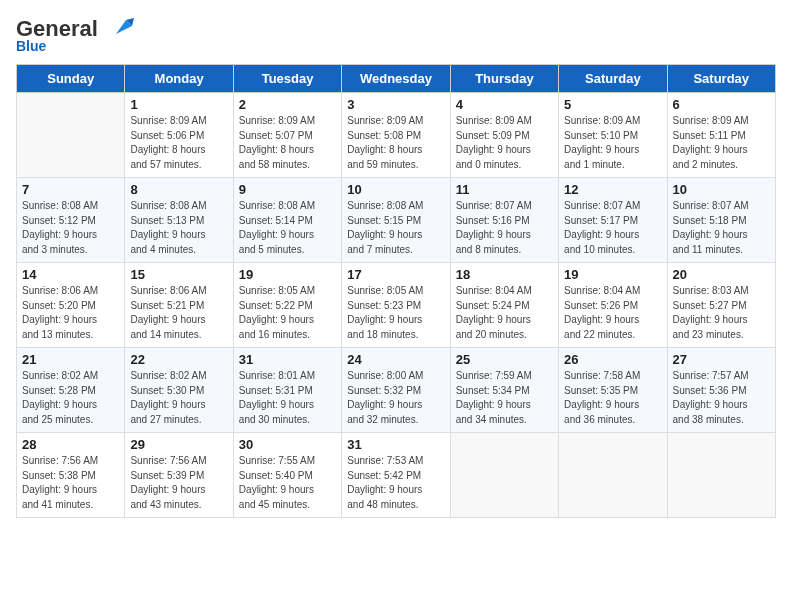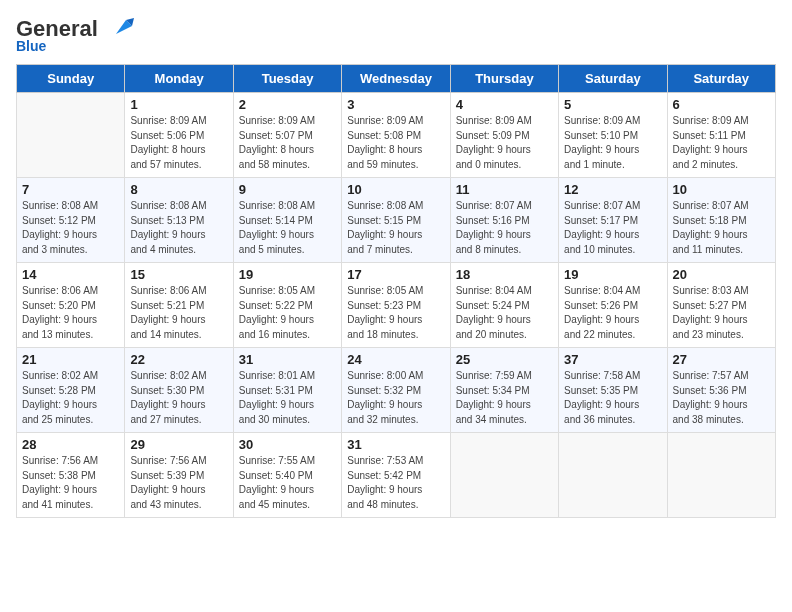--- a/index.html
+++ b/index.html
@@ -219,21 +219,21 @@
         </td>
         <td>
           <span class="day-num">24</span>
           <div class="day-detail">Sunrise: 8:00 AM<br>Sunset: 5:32 PM<br>Daylight: 9 hours<br>and 32 minutes.</div>
         </td>
         <td>
           <span class="day-num">25</span>
           <div class="day-detail">Sunrise: 7:59 AM<br>Sunset: 5:34 PM<br>Daylight: 9 hours<br>and 34 minutes.</div>
         </td>
         <td>
-          <span class="day-num">37</span>
+          <span class="day-num">26</span>
           <div class="day-detail">Sunrise: 7:58 AM<br>Sunset: 5:35 PM<br>Daylight: 9 hours<br>and 36 minutes.</div>
         </td>
         <td>
           <span class="day-num">27</span>
           <div class="day-detail">Sunrise: 7:57 AM<br>Sunset: 5:36 PM<br>Daylight: 9 hours<br>and 38 minutes.</div>
         </td>
       </tr>
       <tr>
         <td>
           <span class="day-num">28</span>

